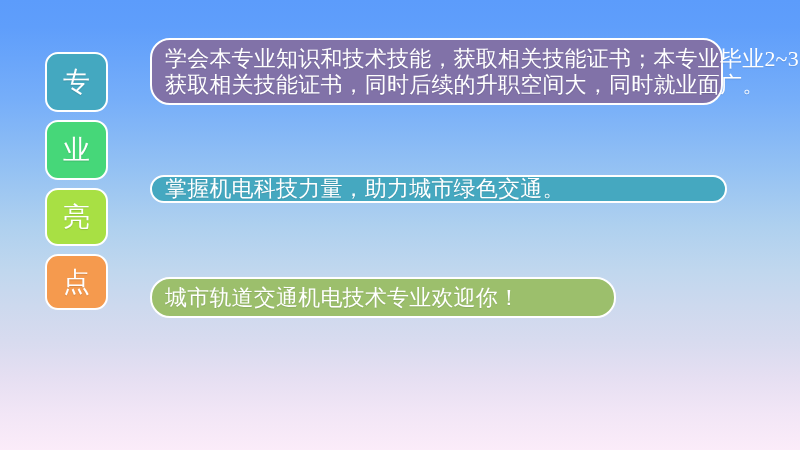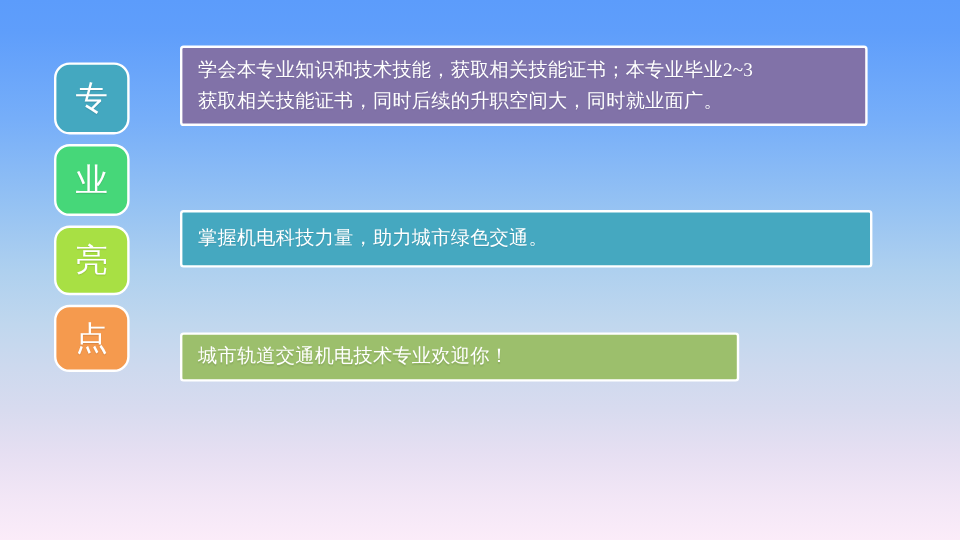--- a/index.html
+++ b/index.html
@@ -50,41 +50,41 @@
   .tile-1 { top: 52px;  height: 60px; background: #44a8c0; }
   .tile-2 { top: 120px; height: 60px; background: #46d779; }
   .tile-3 { top: 188px; height: 58px; background: #a8e044; }
   .tile-4 { top: 254px; height: 56px; background: #f59a4e; }
 
   
   .banner {
     position: absolute;
     box-sizing: border-box;
     border: 2px solid #ffffff;
-    border-radius: 3px;
+    border-radius: 20px;
     color: #ffffff;
-    font-size: 16px;
+    font-size: 22px;
     line-height: 26px;
     padding: 6px 19px 6px 13px;
     text-align: left;
     text-shadow: 0 1px 1px rgba(0,0,0,0.10);
     letter-spacing: 0.2px;
   }
   .banner-1 {
     left: 150px;
     top: 38px;
     width: 573px;
     height: 67px;
     background: #8172a8;
   }
   .banner-2 {
     left: 150px;
     top: 175px;
     width: 577px;
-    height: 48px;
+    height: 28px;
     background: #45a8c0;
     display: flex;
     align-items: center;
   }
   .banner-3 {
     left: 150px;
     top: 277px;
     width: 466px;
     height: 41px;
     background: #9cbf6c;

